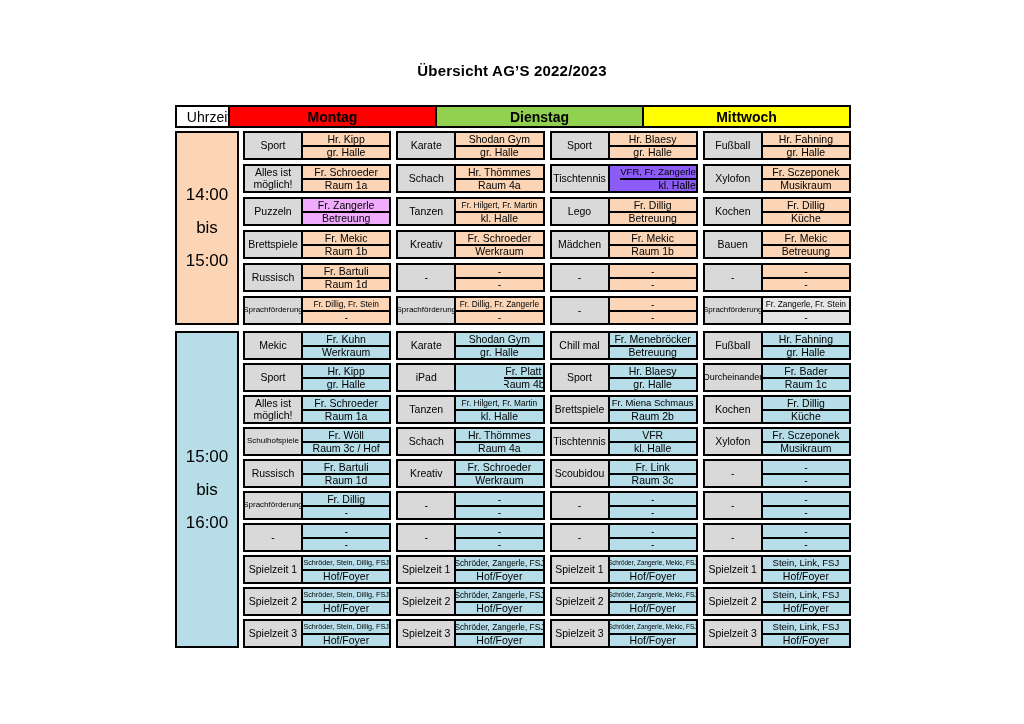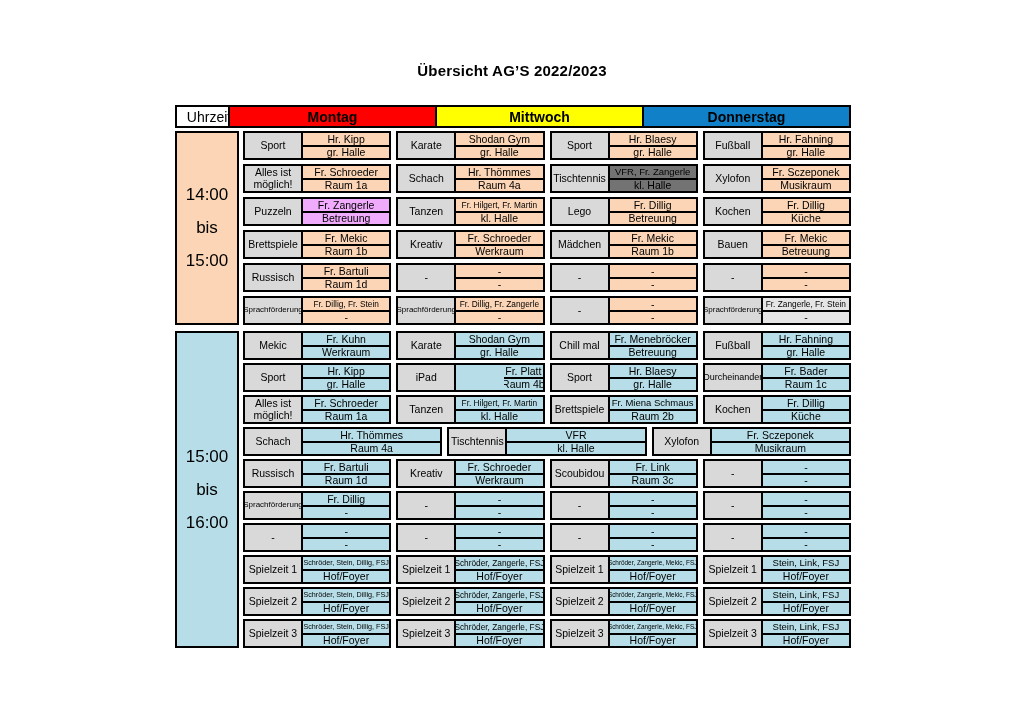--- a/index.html
+++ b/index.html
@@ -81,22 +81,22 @@
 </head>
 <body>
 
 <div class="page">
   <div class="title">Übersicht AG’S 2022/2023</div>
   <div class="table">
     <div class="header-row">
       <div class="h-cell h-uhrzeit">Uhrzeit</div>
 
     <div class="h-cell h-day" style="background: rgb(254, 0, 0);">Montag</div>
+        <div class="h-cell h-day" style="background: rgb(146, 208, 80);">Dienstag</div>
         <div class="h-cell h-day" style="background: rgb(255, 255, 0);">Mittwoch</div>
-        <div class="h-cell h-day" style="background: rgb(16, 128, 200);">Donnerstag</div>
       </div>
     <div class="body">
         <div class="block">
           <div class="time-cell" style="background: rgb(251, 213, 181);">
             <div class="time-line">14:00</div>
             <div class="time-line">bis</div>
             <div class="time-line">15:00</div>
           </div>
           <div class="rows-col">
             <div class="row-group">
@@ -139,21 +139,21 @@
               </div>
               <div class="day-unit">
                 <div class="activity-cell">Schach</div>
                 <div class="detail-cell" style="background: rgb(251, 213, 181);">
                   <div class="who">Hr. Thömmes</div>
                   <div class="where">Raum 4a</div>
                 </div>
               </div>
               <div class="day-unit">
                 <div class="activity-cell">Tischtennis</div>
-                <div class="detail-cell" style="background: #737373;">
+                <div class="detail-cell" style="background: #8b5cf6; align-items: flex-end;">
                   <div class="who fs95">VFR, Fr. Zangerle</div>
                   <div class="where">kl. Halle</div>
                 </div>
               </div>
               <div class="day-unit">
                 <div class="activity-cell">Xylofon</div>
                 <div class="detail-cell" style="background: rgb(251, 213, 181);">
                   <div class="who">Fr. Sczeponek</div>
                   <div class="where">Musikraum</div>
                 </div>
@@ -373,20 +373,27 @@
               <div class="day-unit">
                 <div class="activity-cell">Kochen</div>
                 <div class="detail-cell" style="background: rgb(183, 222, 232);">
                   <div class="who">Fr. Dillig</div>
                   <div class="where">Küche</div>
                 </div>
               </div>
             </div>
             <div class="row-group">
               <div class="day-unit">
+                <div class="activity-cell fs8">Schulhofspiele</div>
+                <div class="detail-cell" style="background: rgb(183, 222, 232);">
+                  <div class="who">Fr. Wöll</div>
+                  <div class="where">Raum 3c / Hof</div>
+                </div>
+              </div>
+              <div class="day-unit">
                 <div class="activity-cell">Schach</div>
                 <div class="detail-cell" style="background: rgb(183, 222, 232);">
                   <div class="who">Hr. Thömmes</div>
                   <div class="where">Raum 4a</div>
                 </div>
               </div>
               <div class="day-unit">
                 <div class="activity-cell">Tischtennis</div>
                 <div class="detail-cell" style="background: rgb(183, 222, 232);">
                   <div class="who">VFR</div>

